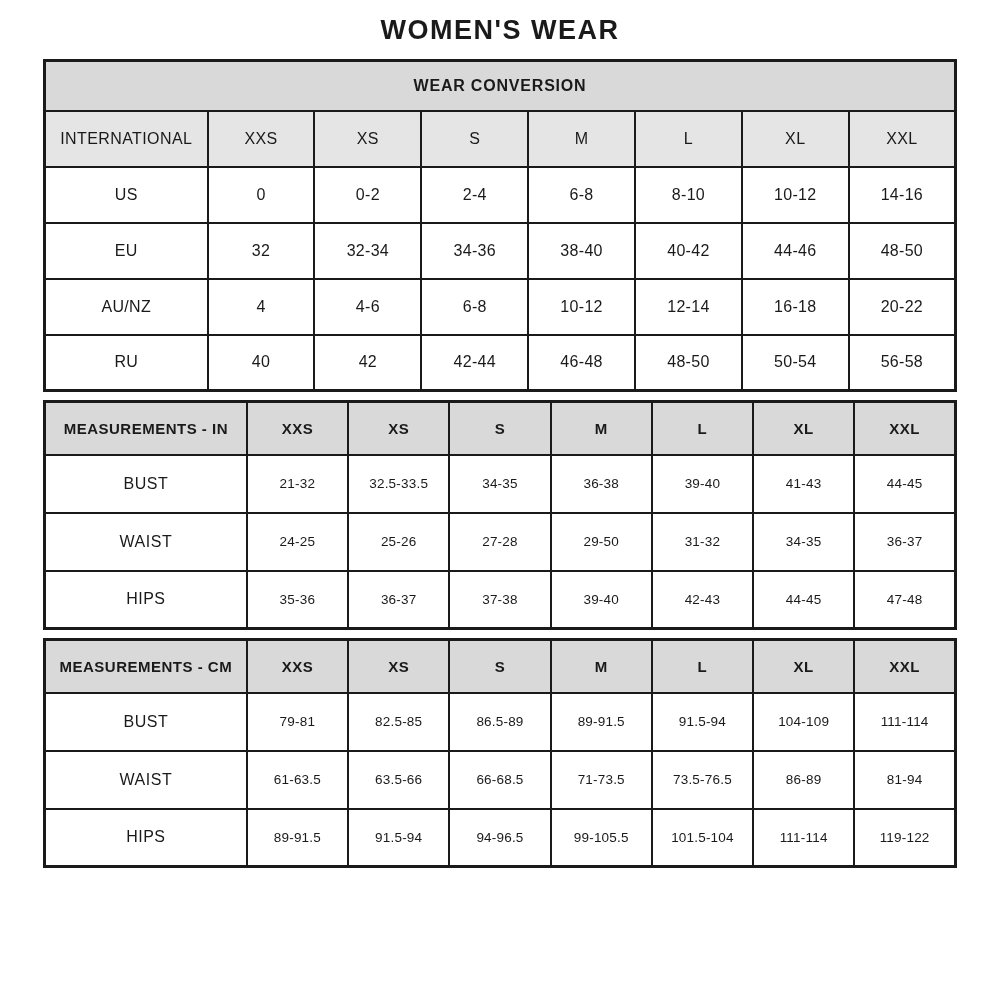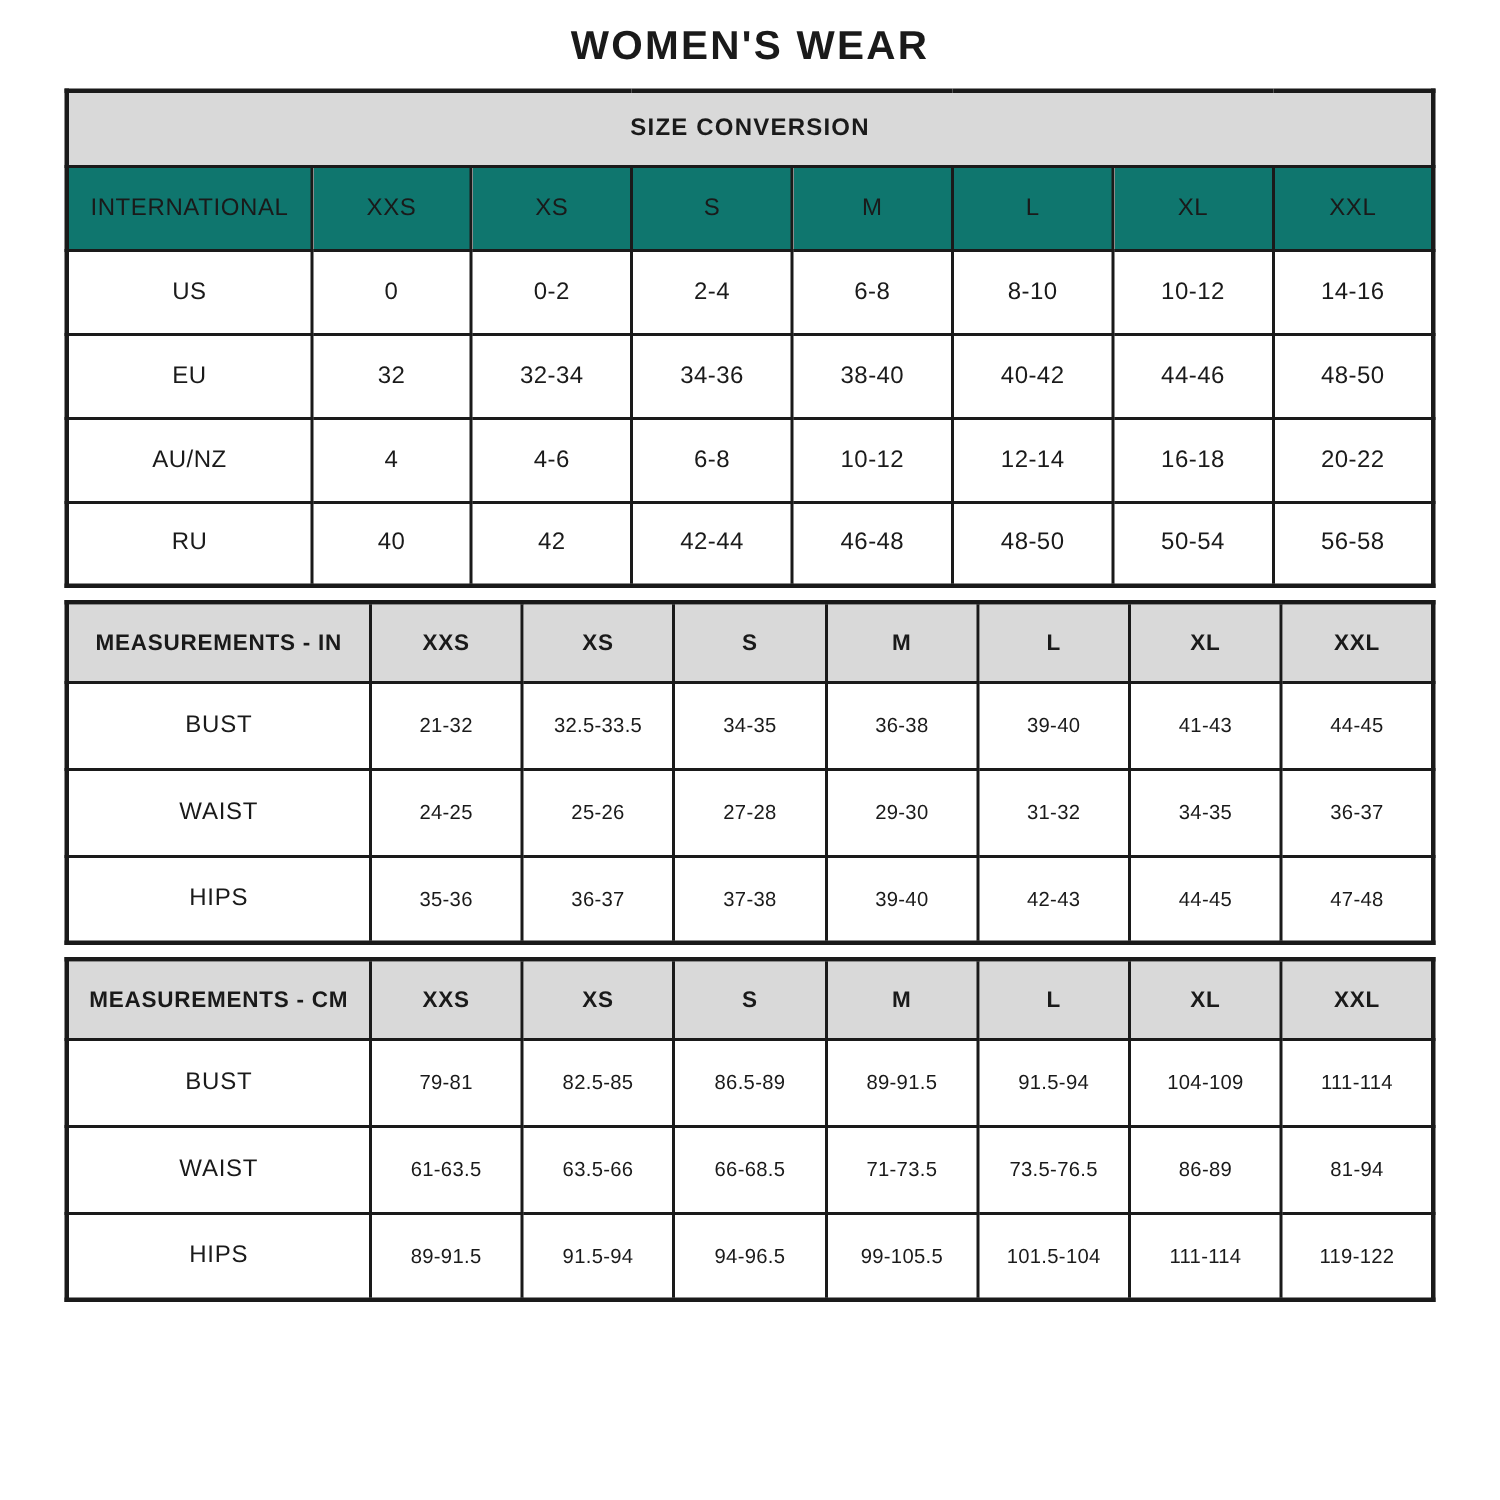--- a/index.html
+++ b/index.html
@@ -38,21 +38,21 @@
     font-weight: bold;
     font-size: 16px;
     letter-spacing: 0.8px;
     height: 50px;
   }
   #size-conversion-table th.col-head {
     font-weight: normal;
     font-size: 16px;
     letter-spacing: 0.4px;
     height: 56px;
-    background: #0f766e;
+    background: #e5e5e5;
   }
   #size-conversion-table td {
     font-size: 16px;
     letter-spacing: 0.3px;
     height: 56px;
   }
   
   .m-table th {
     background: #d9d9d9;
     font-weight: bold;
@@ -78,21 +78,21 @@
       <col style="width:11.73%">
         <col style="width:11.73%">
         <col style="width:11.73%">
       <col style="width:11.73%">
         <col style="width:11.73%">
         <col style="width:11.73%">
       <col style="width:11.72%">
     </colgroup>
     <thead>
       <tr>
-        <th class="sc-banner" colspan="8">SIZE CONVERSION</th>
+        <th class="sc-banner" colspan="8">WEAR CONVERSION</th>
       </tr>
       <tr id="sc-col-head-row">
           <th class="col-head">INTERNATIONAL</th>
           <th class="col-head">XXS</th>
           <th class="col-head">XS</th>
           <th class="col-head">S</th>
           <th class="col-head">M</th>
           <th class="col-head">L</th>
           <th class="col-head">XL</th>
           <th class="col-head">XXL</th>
@@ -174,21 +174,21 @@
           <td class="val">36-38</td>
           <td class="val">39-40</td>
           <td class="val">41-43</td>
           <td class="val">44-45</td>
         </tr>
         <tr>
           <td class="row-label">WAIST</td>
           <td class="val">24-25</td>
           <td class="val">25-26</td>
           <td class="val">27-28</td>
-          <td class="val">29-30</td>
+          <td class="val">29-50</td>
           <td class="val">31-32</td>
           <td class="val">34-35</td>
           <td class="val">36-37</td>
         </tr>
         <tr>
           <td class="row-label">HIPS</td>
           <td class="val">35-36</td>
           <td class="val">36-37</td>
           <td class="val">37-38</td>
           <td class="val">39-40</td>

